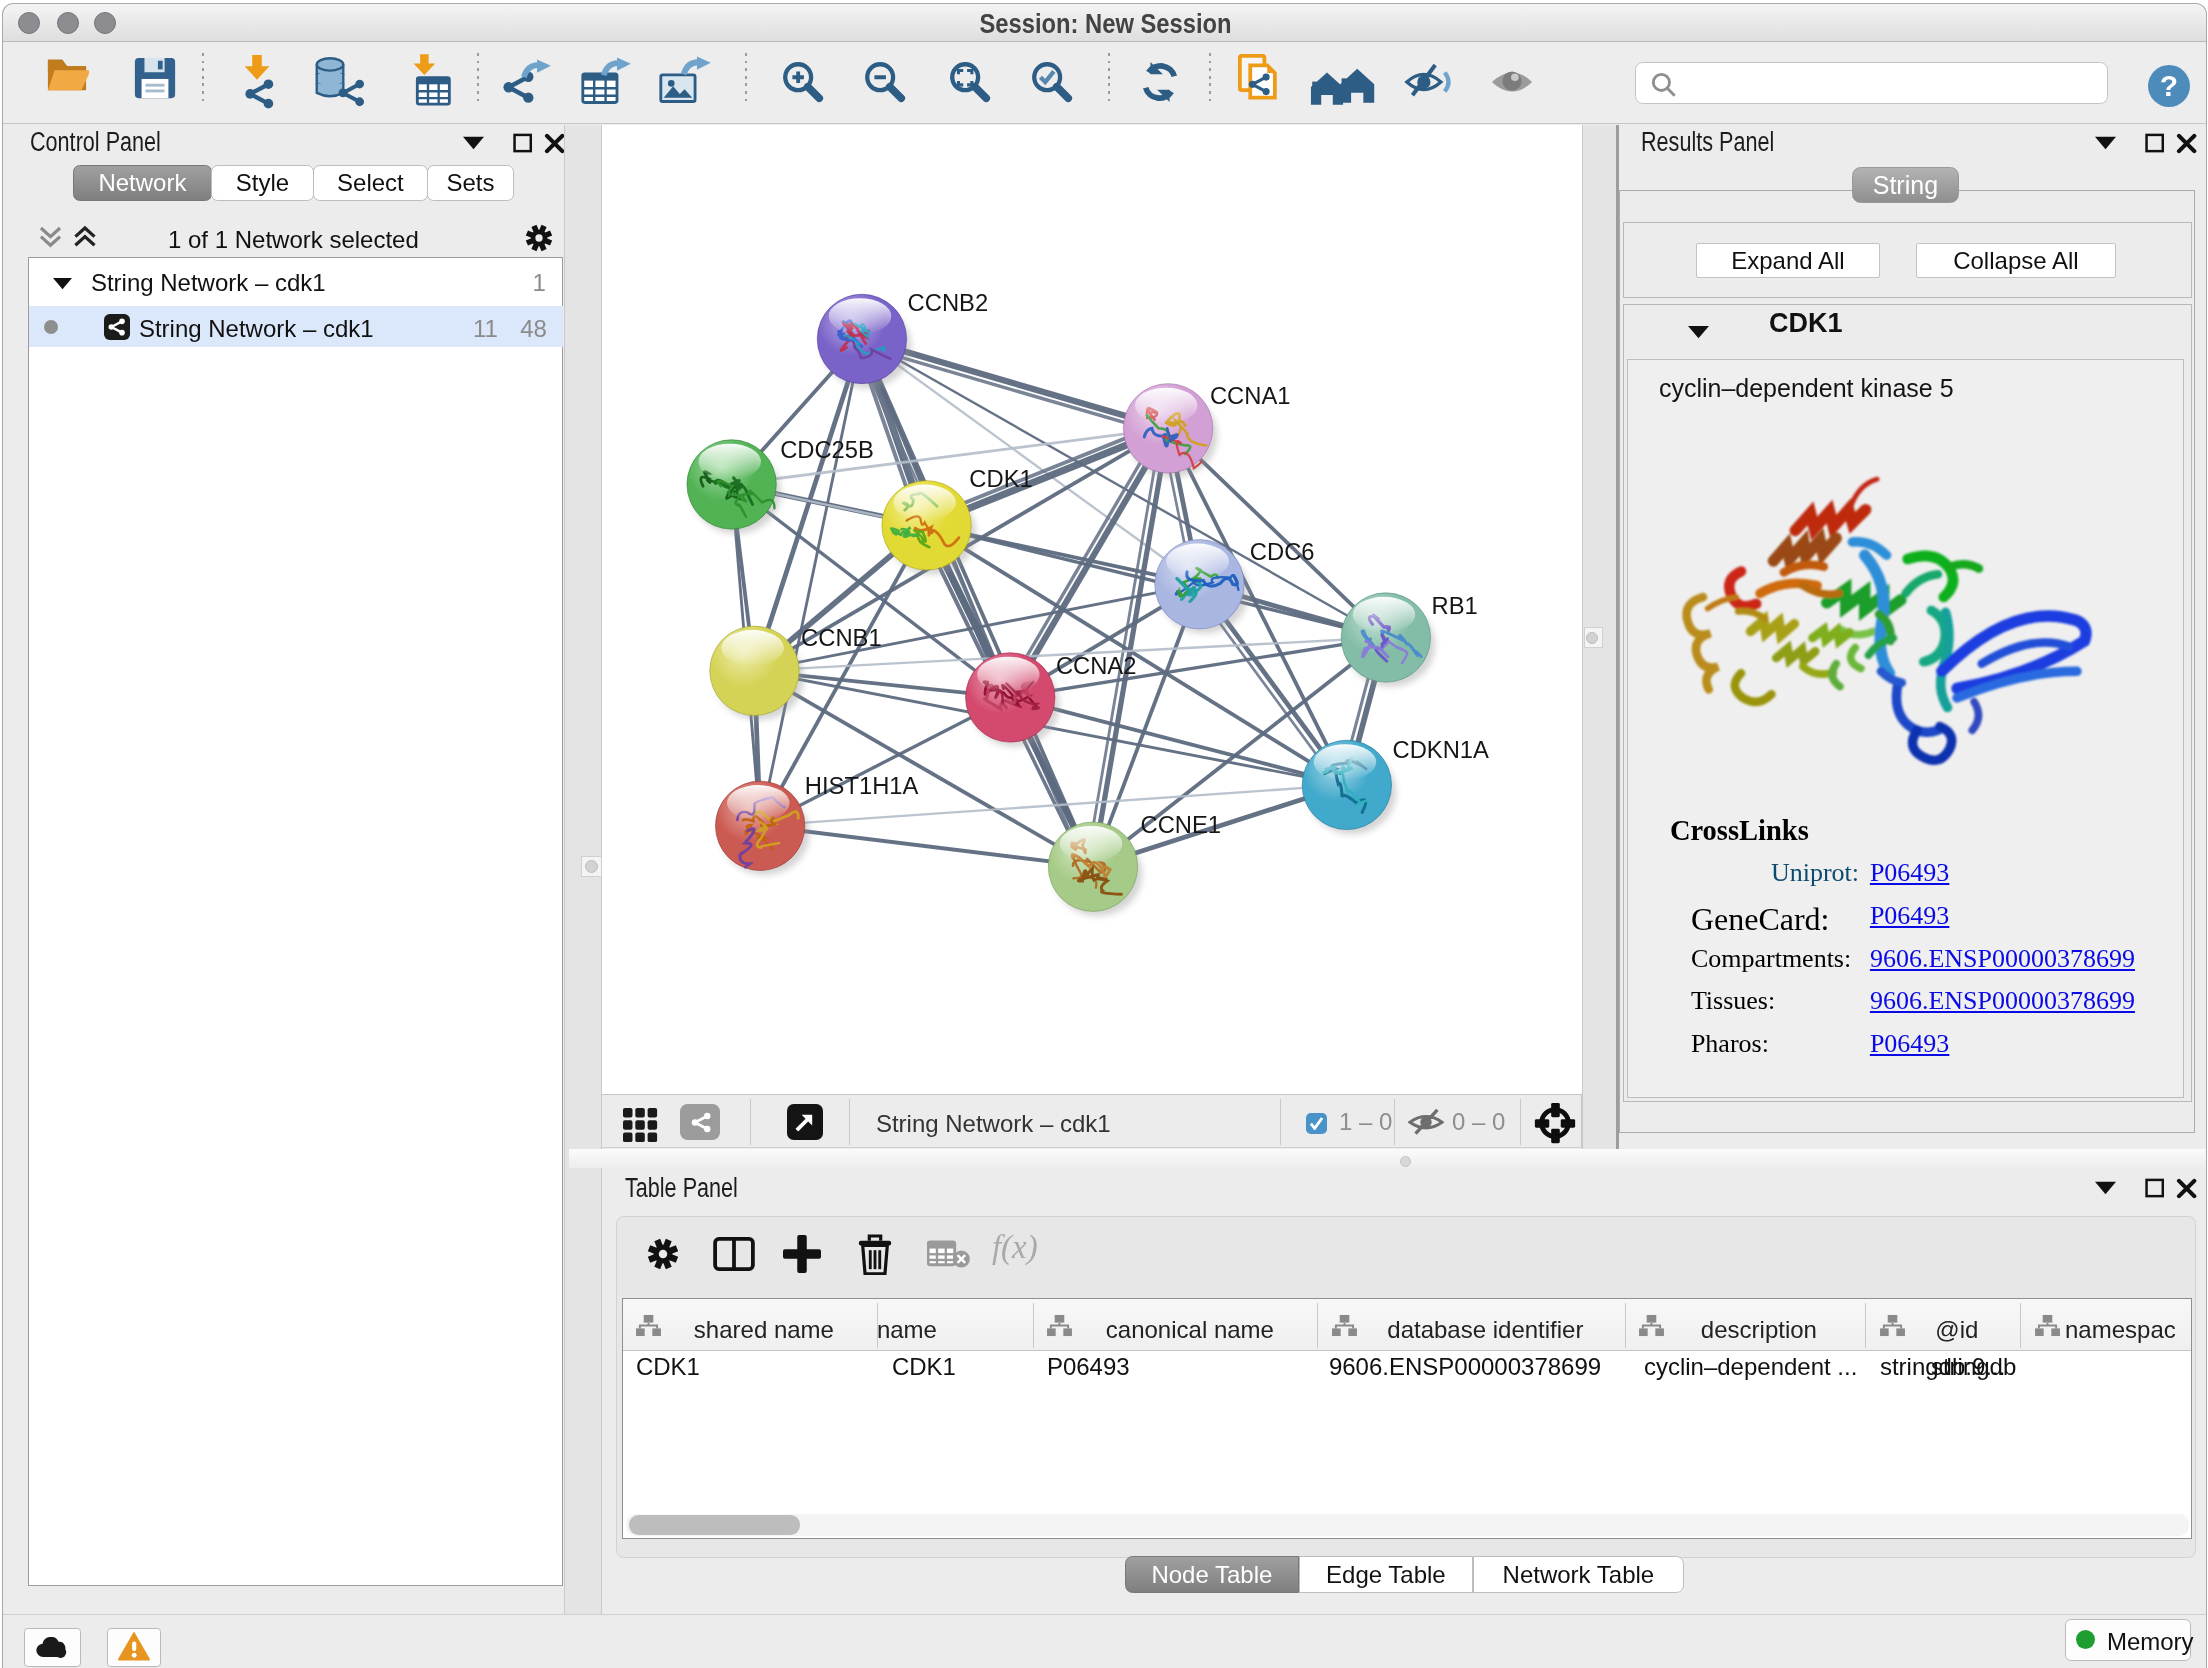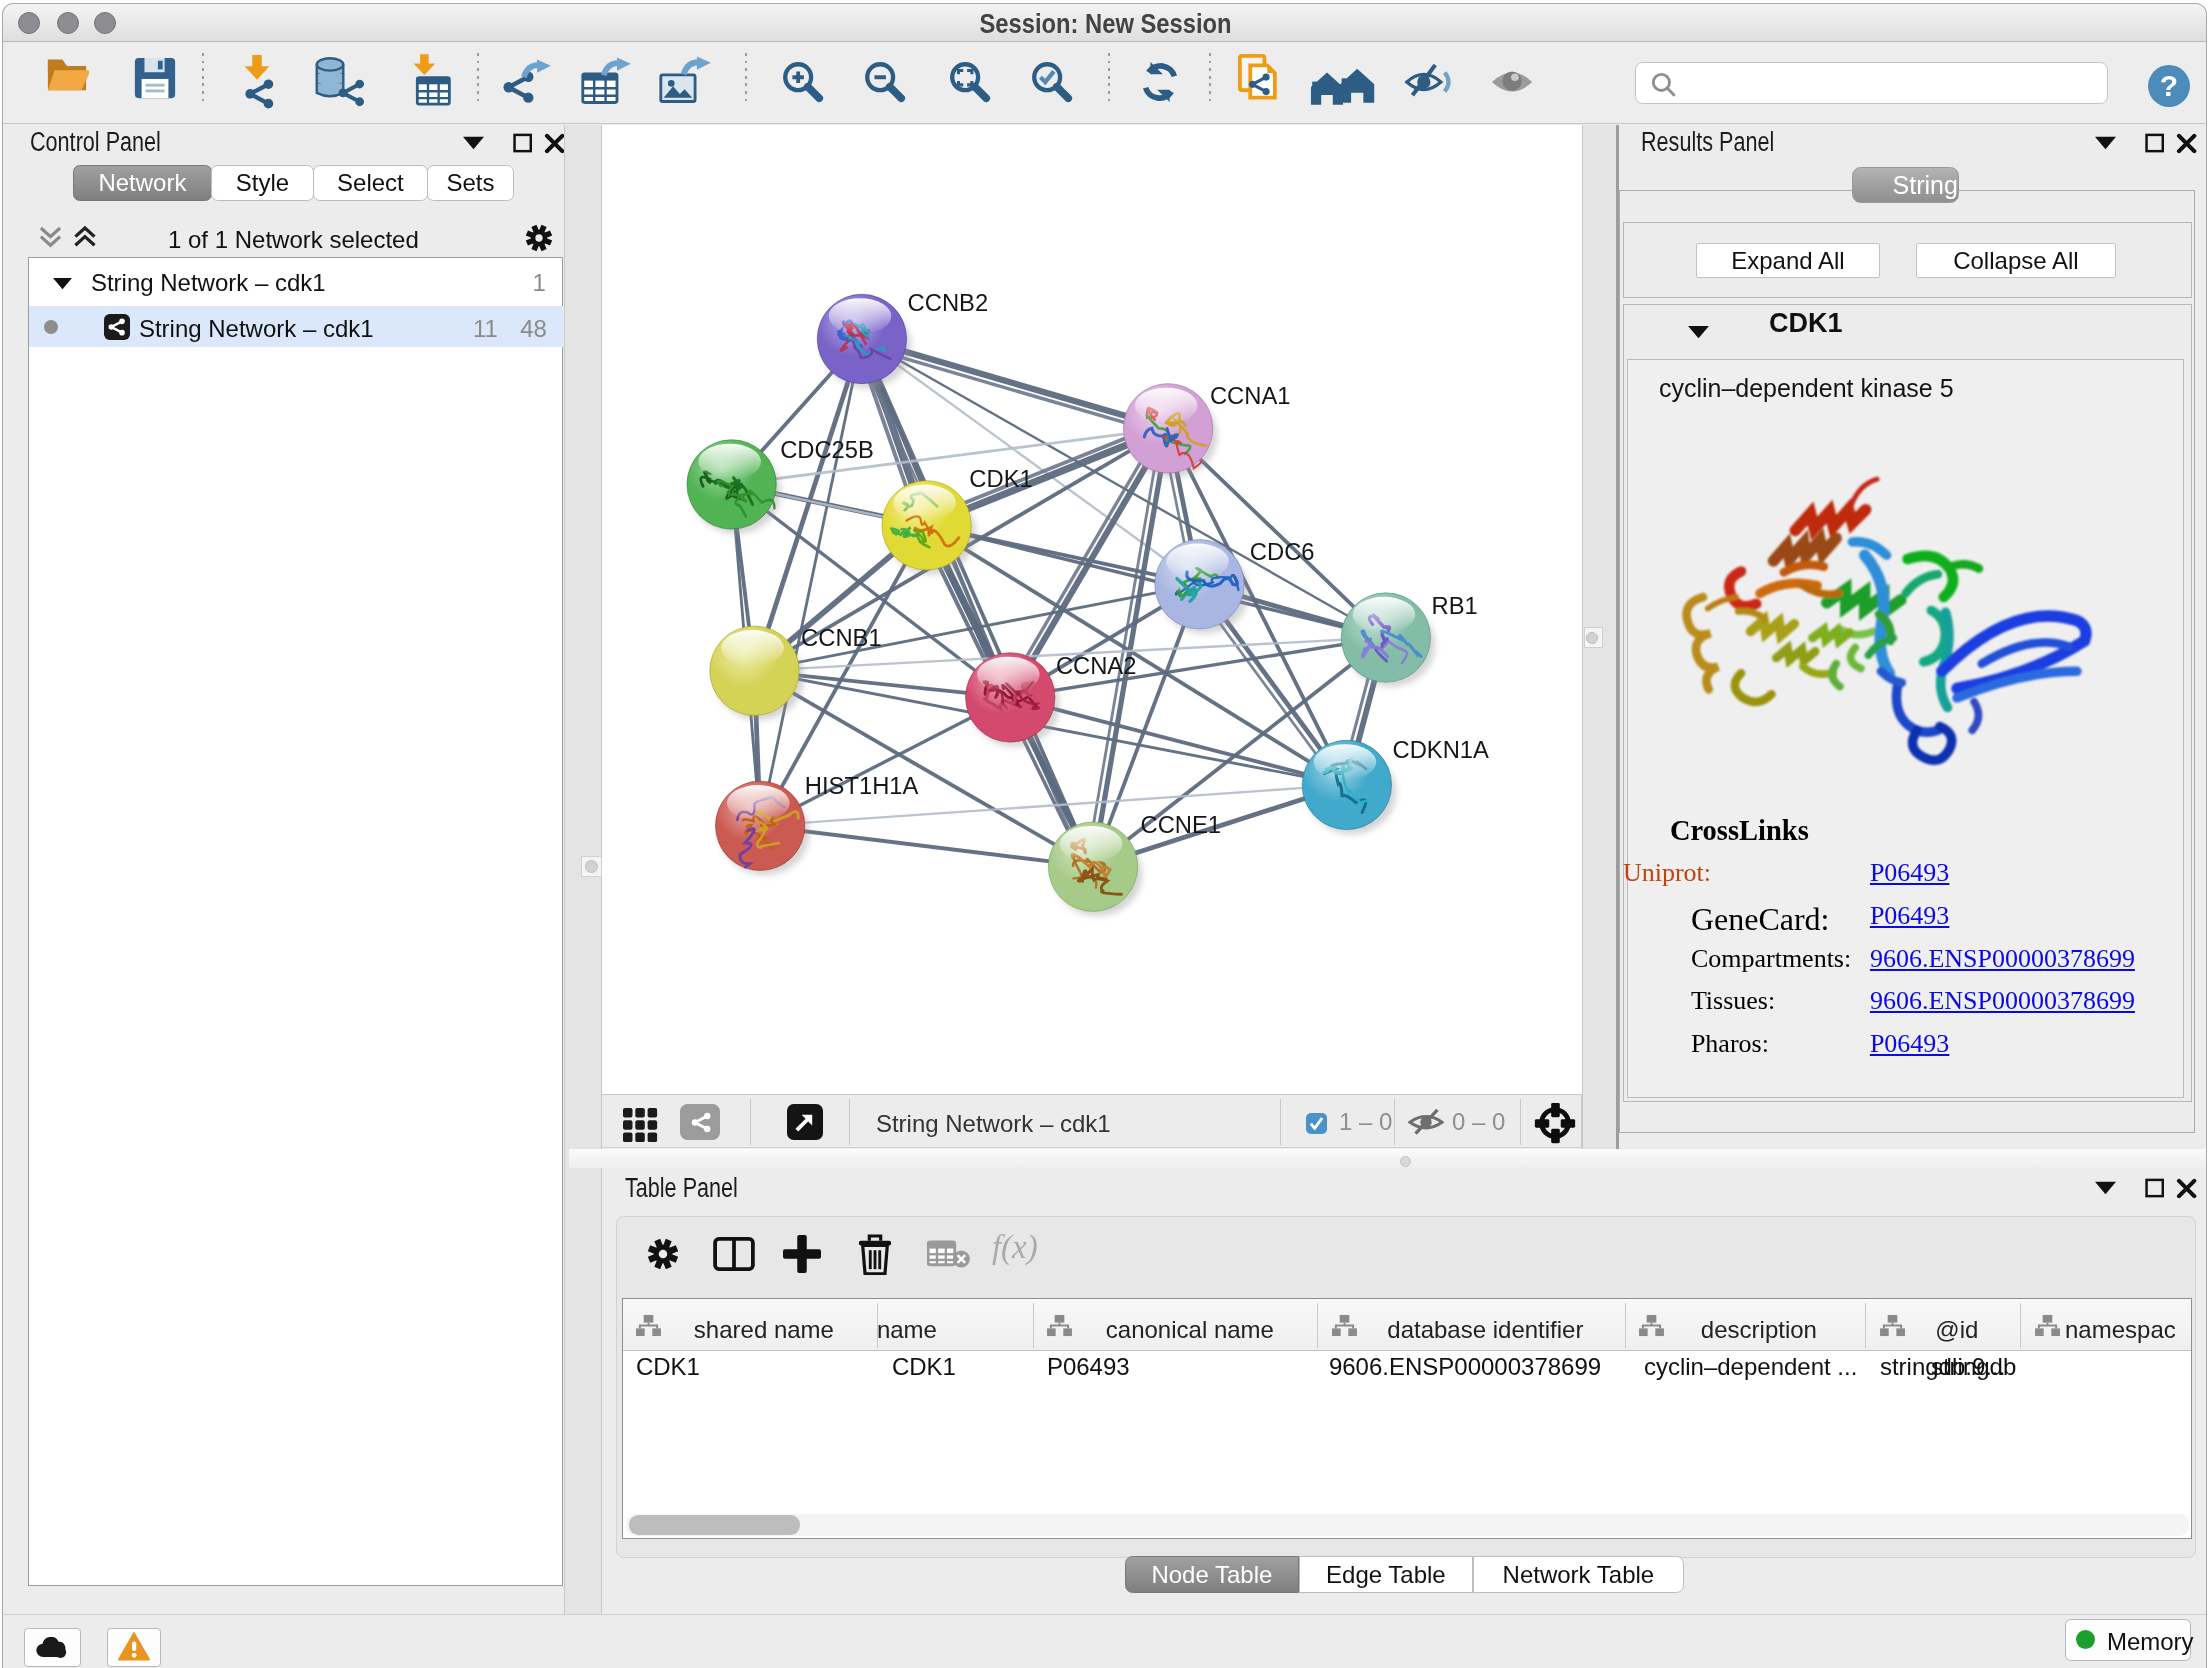--- a/index.html
+++ b/index.html
@@ -528,21 +528,21 @@
         <rect x="30" y="20" width="15" height="9" rx="1.5"></rect>
       </g>
     </svg>
     <div class="abs panelhead" style="left:1638px;top:123px;">Results Panel</div>
     <svg class="abs" style="left:2092px;top:129px;" width="105" height="21" viewBox="0 0 110 22">
       <path d="M0 4 L22 4 L11 17 Z" fill="#111"></path>
       <rect x="54" y="2" width="17" height="17" fill="none" stroke="#111" stroke-width="2.6"></rect>
       <path d="M88 3 L104 19 M104 3 L88 19" stroke="#111" stroke-width="4.4" stroke-linecap="round"></path>
     </svg>
     <div class="abs" style="left:1616px;top:186px;width:576px;height:943px;border:1.9px solid #ababab;"></div>
-    <div class="abs" style="left:1849px;top:163px;width:107px;height:36px;border-radius:8.6px;background:linear-gradient(180deg,#b3b3b3,#8f8f8f);border:1px solid #999;color:#fff;font-size:25px;text-align:right;line-height:34px;">String</div>
+    <div class="abs" style="left:1849px;top:163px;width:107px;height:36px;border-radius:8.6px;background:linear-gradient(180deg,#b3b3b3,#8f8f8f);border:1px solid #999;color:#fff;font-size:25px;text-align:center;line-height:34px;">String</div>
     <div class="abs" style="left:1620px;top:218px;width:569px;height:76px;border:1px solid #b8b8b8;"></div>
     <div class="gbtn" style="left:1693px;top:239px;width:184px;height:35px;line-height:33px;">Expand All</div>
     <div class="gbtn" style="left:1913px;top:239px;width:200px;height:35px;line-height:33px;">Collapse All</div>
     <div class="abs" style="left:1620px;top:300px;width:569px;height:798px;border:1px solid #b8b8b8;"></div>
     <svg class="abs" style="left:1684px;top:321px;" width="23" height="14.3" viewBox="0 0 24 15">
       <path d="M1 1 L23 1 L12 14 Z" fill="#111"></path>
     </svg>
     <div class="abs" style="left:1766px;top:304px;font-size:27px;font-weight:bold;color:#111;">CDK1</div>
     <div class="abs" style="left:1624px;top:355px;width:557px;height:739px;border:1px solid #bcbcbc;background:#efefef;"></div>
     <div class="abs" style="left:1656px;top:370px;font-size:25px;color:#141414;">cyclin–dependent kinase 5</div>
@@ -584,21 +584,21 @@
         <path d="M305 130 q16-6 30 2" fill="none" stroke="#12a81c" stroke-width="9" stroke-linecap="round"></path>
         <path d="M110 185 q-12-10 -28-8" fill="none" stroke="#b08c12" stroke-width="7" stroke-linecap="round"></path>
       </g>
       <defs>
         <filter id="rblur" x="-5%" y="-5%" width="110%" height="110%">
           <feGaussianBlur stdDeviation="1.1"></feGaussianBlur>
         </filter>
       </defs>
     </svg>
     <div class="abs" style="left:1667px;top:811px;font-size:28.5px;font-weight:bold;font-family:'Liberation Serif',serif;color:#000;">CrossLinks</div>
-    <div class="abs" style="left:1620px;top:854px;font-size:26px;font-family:'Liberation Serif',serif;color:#c2410c;">Uniprot:</div>
+    <div class="abs" style="left:1768px;top:854px;font-size:26px;font-family:'Liberation Serif',serif;color:#0c4a6e;">Uniprot:</div>
     <div class="abs" style="left:1867px;top:854px;font-size:26px;font-family:'Liberation Serif',serif;"><a class="lnk" href="#">P06493</a></div>
     <div class="abs" style="left:1688px;top:897px;font-size:32px;font-family:'Liberation Serif',serif;color:#000;">GeneCard:</div>
     <div class="abs" style="left:1867px;top:897px;font-size:26px;font-family:'Liberation Serif',serif;"><a class="lnk" href="#">P06493</a></div>
     <div class="abs" style="left:1688px;top:940px;font-size:26px;font-family:'Liberation Serif',serif;color:#000;">Compartments:</div>
     <div class="abs" style="left:1867px;top:940px;font-size:26px;font-family:'Liberation Serif',serif;"><a class="lnk" href="#">9606.ENSP00000378699</a></div>
     <div class="abs" style="left:1688px;top:982px;font-size:26px;font-family:'Liberation Serif',serif;color:#000;">Tissues:</div>
     <div class="abs" style="left:1867px;top:982px;font-size:26px;font-family:'Liberation Serif',serif;"><a class="lnk" href="#">9606.ENSP00000378699</a></div>
     <div class="abs" style="left:1688px;top:1025px;font-size:26px;font-family:'Liberation Serif',serif;color:#000;">Pharos:</div>
     <div class="abs" style="left:1867px;top:1025px;font-size:26px;font-family:'Liberation Serif',serif;"><a class="lnk" href="#">P06493</a></div>
     <div class="abs panelhead" style="left:622px;top:1169px;">Table Panel</div>

